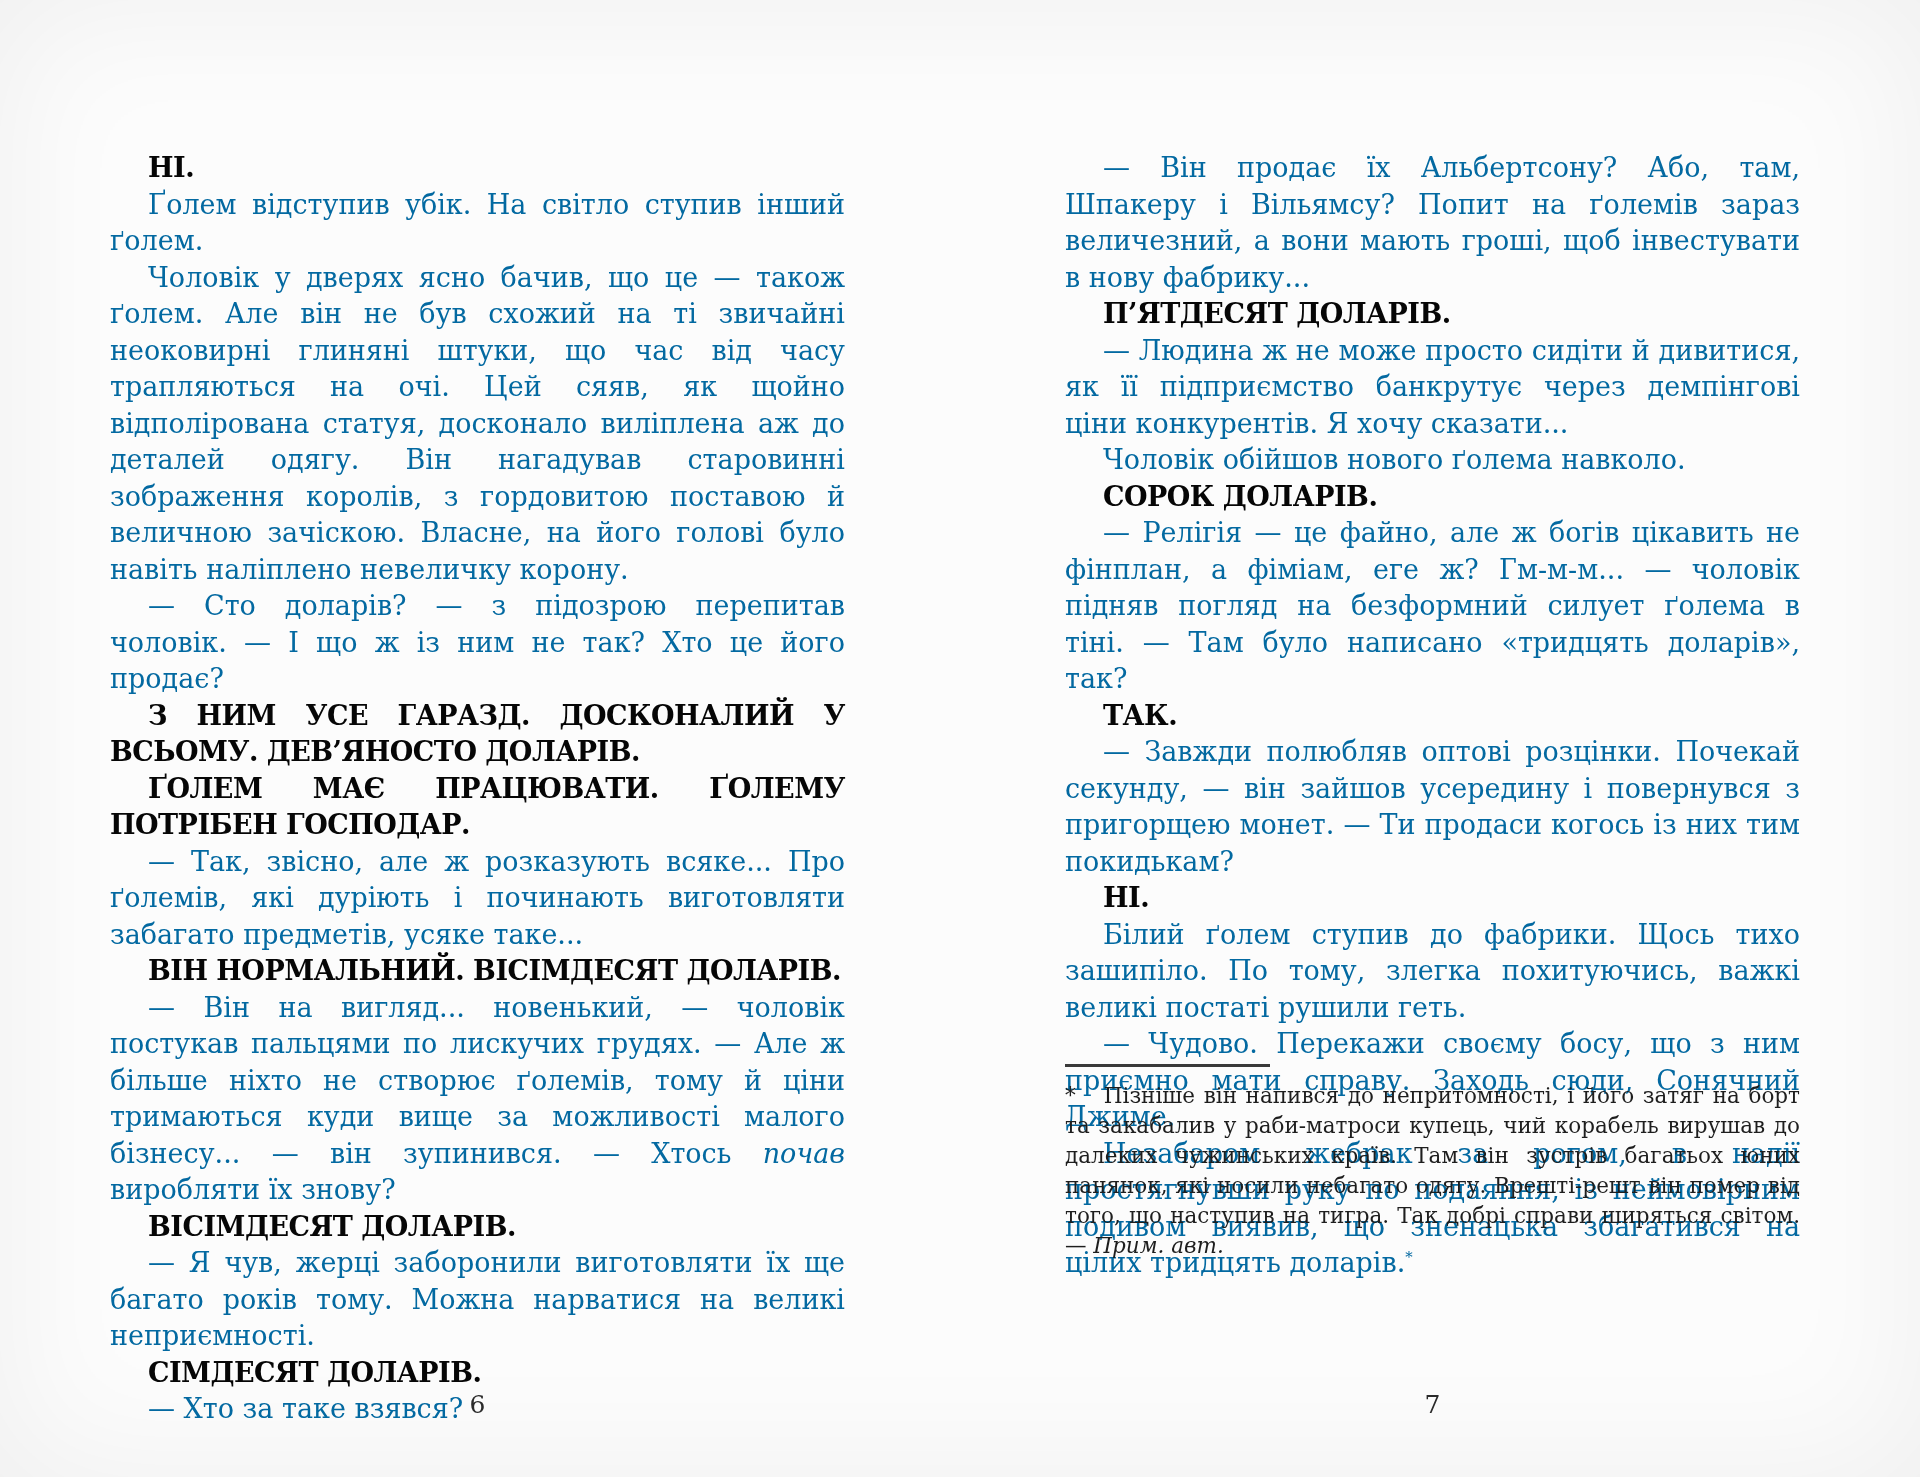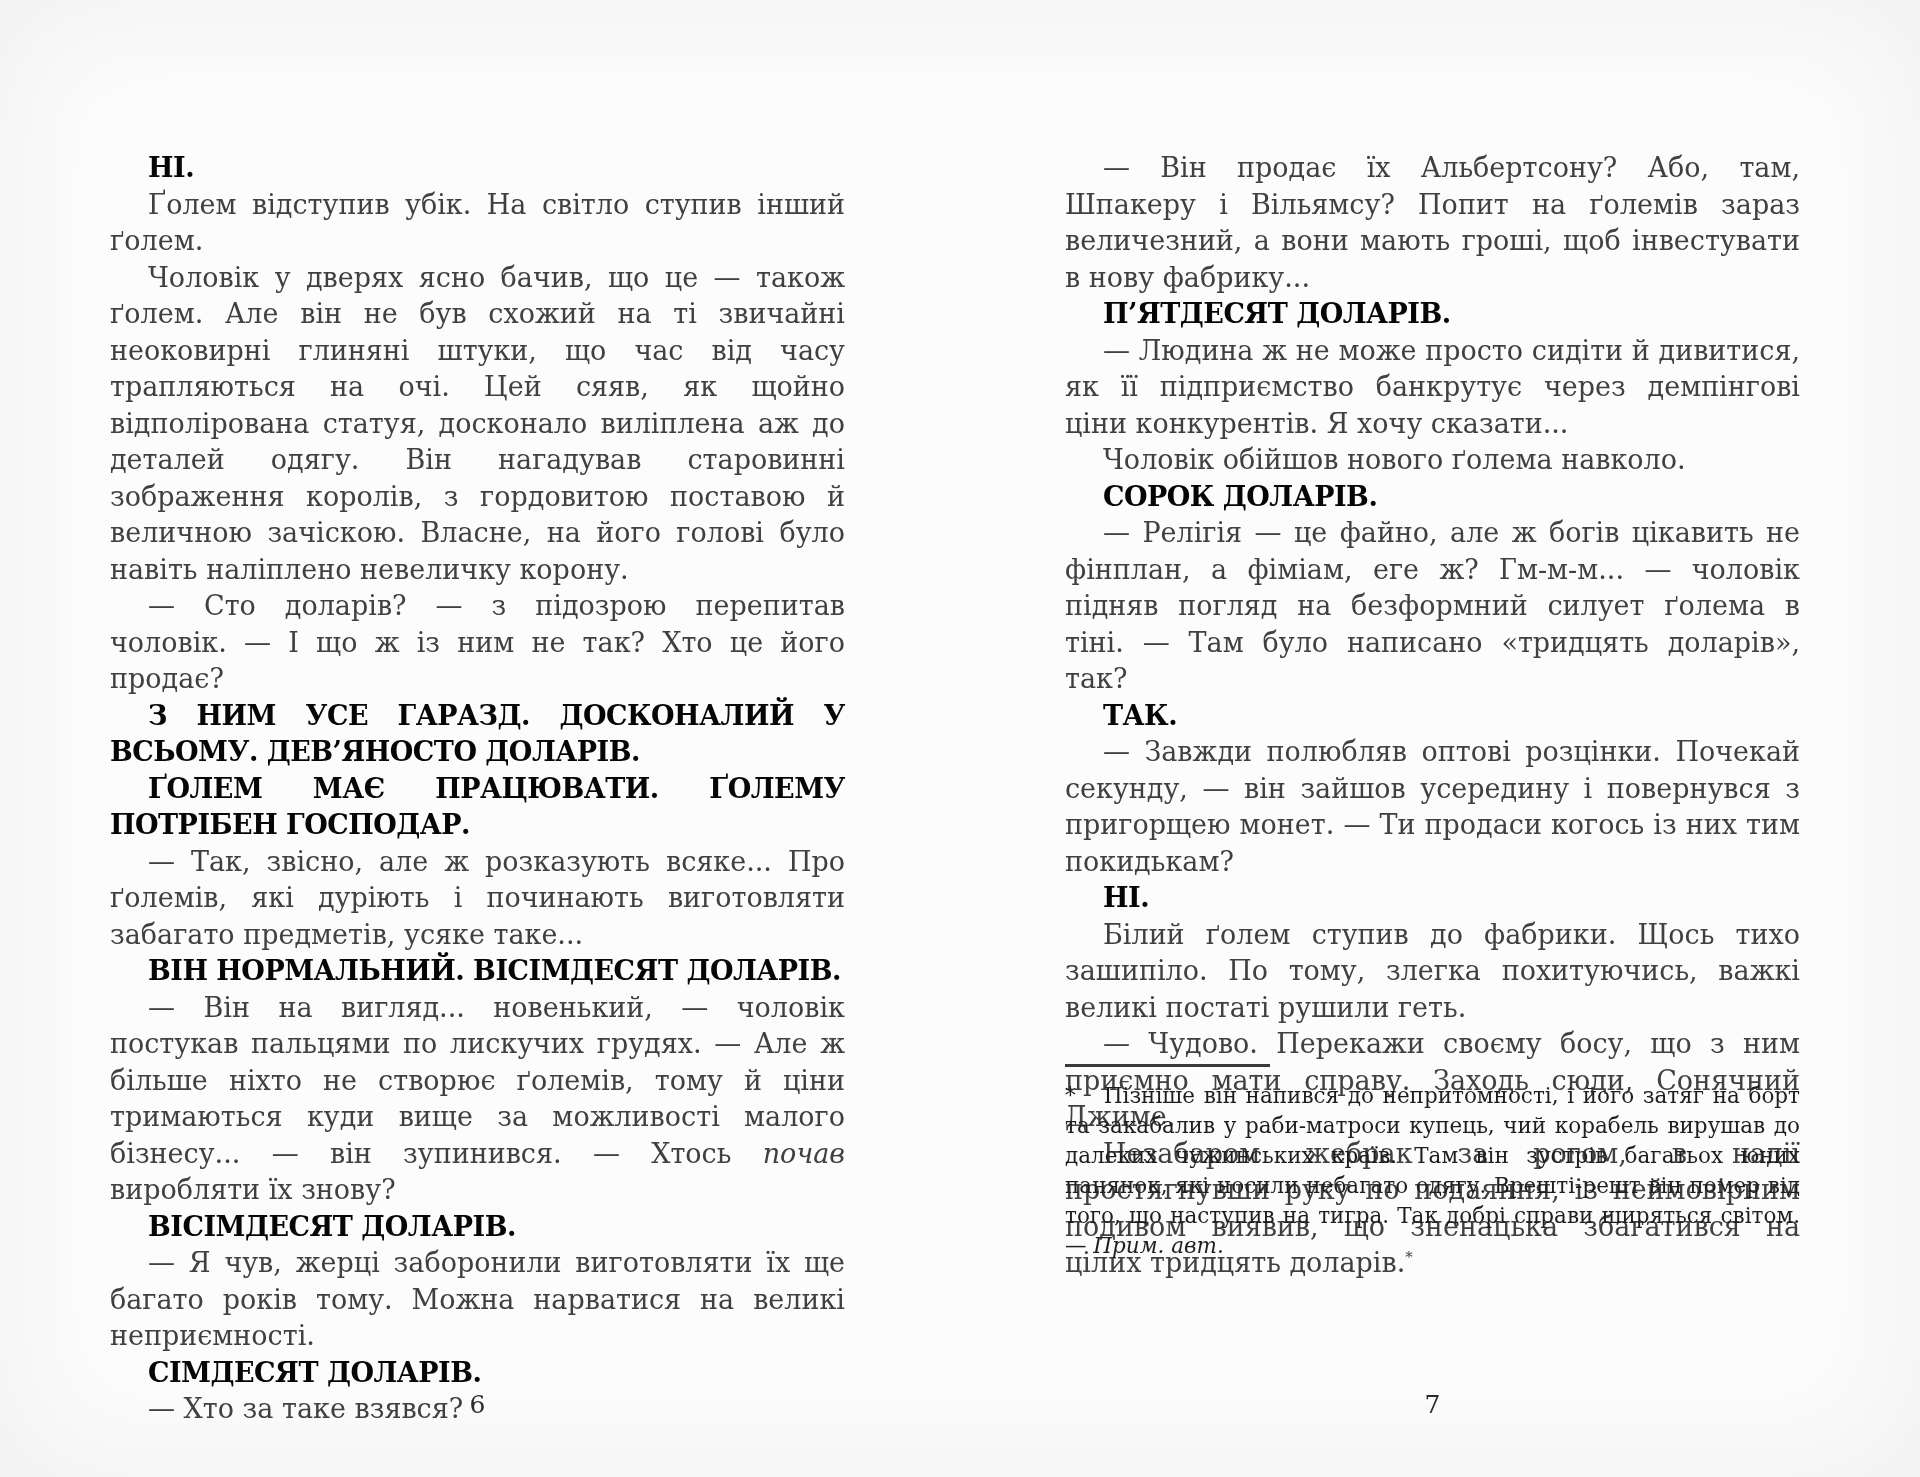--- a/index.html
+++ b/index.html
@@ -20,21 +20,21 @@
     position: absolute;
     top: 150px;
     width: 735px;
     text-align: justify;
     font-size: 27px;
     line-height: 36.5px;
   }
   #left-col  { left: 110px; }
   #right-col { left: 1065px; }
   .page-col p { margin: 0; text-indent: 38px; }
-  .para { color: #404040; }
+  .para { color: #0369a1; }
   .golem {
     font-weight: 700;
     color: #060606;
     letter-spacing: -0.5px;
   }
   i { font-style: italic; }
   .fn-ref {
     font-size: 0.55em;
     vertical-align: super;
     line-height: 0;

